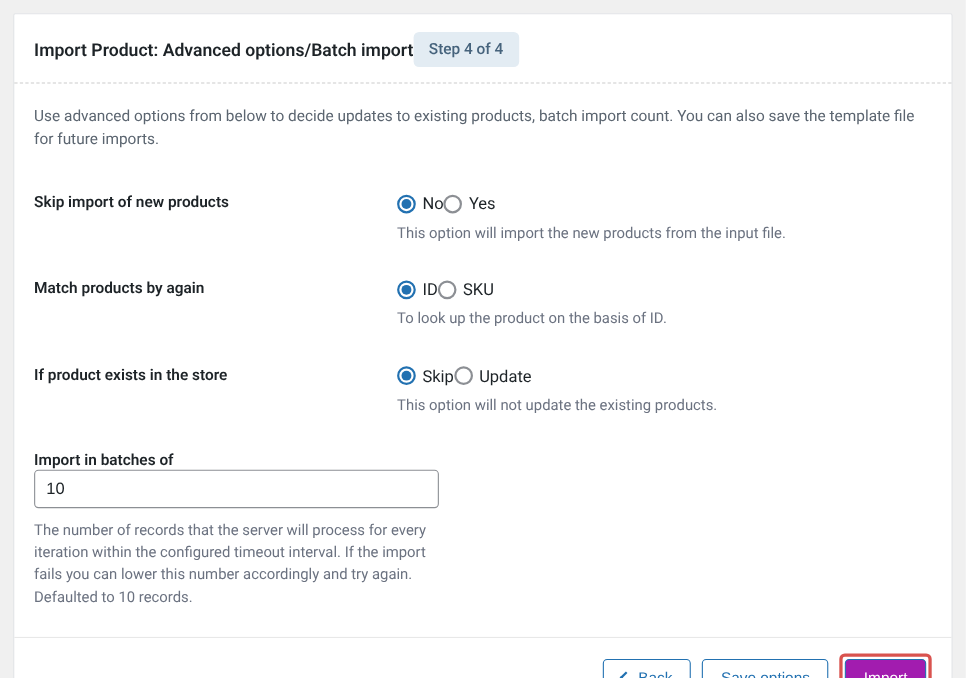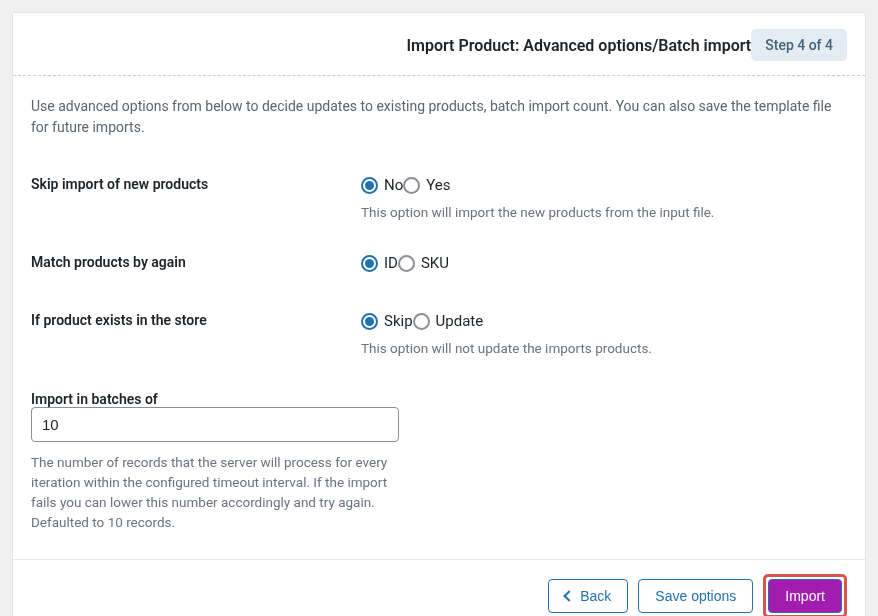--- a/index.html
+++ b/index.html
@@ -16,21 +16,21 @@
     }
     .panel {
       background: #fff;
       border: 1px solid #e2e4e7;
       border-radius: 2px;
       width: 854px;
       margin: 0 auto;
     }
     .panel-header {
       display: flex;
-      justify-content: flex-end;
+      justify-content: flex-start;
       align-items: center;
       padding: 16px 18px 14px 18px;
       border-bottom: 1px dashed #ccc;
     }
     .panel-title {
       font-size: 16px;
       font-weight: 600;
       color: #1d2327;
     }
     .step-badge {
@@ -199,37 +199,38 @@
         <div class="radio-group">
           <label class="radio-item">
             <span class="radio-circle selected"></span>
             <span class="radio-label">ID</span>
           </label>
           <label class="radio-item">
             <span class="radio-circle"></span>
             <span class="radio-label">SKU</span>
           </label>
         </div>
+        <p class="help-text">To look up the product on the basis of ID.</p>
       </div>
     </div>
 
     <div class="form-row">
       <div class="form-label">If product exists in the store</div>
       <div class="form-control">
         <div class="radio-group">
           <label class="radio-item">
             <span class="radio-circle selected"></span>
             <span class="radio-label">Skip</span>
           </label>
           <label class="radio-item">
             <span class="radio-circle"></span>
             <span class="radio-label">Update</span>
           </label>
         </div>
-        <p class="help-text">This option will not update the imports products.</p>
+        <p class="help-text">This option will not update the existing products.</p>
       </div>
     </div>
 
     <div class="form-row">
       <div class="form-label">Import in batches of</div>
       <div class="form-control">
         <input type="text" class="text-input" value="10" style="">
         <p class="help-text">The number of records that the server will process for every iteration within the configured timeout interval. If the import fails you can lower this number accordingly and try again. Defaulted to 10 records.</p>
       </div>
     </div>

